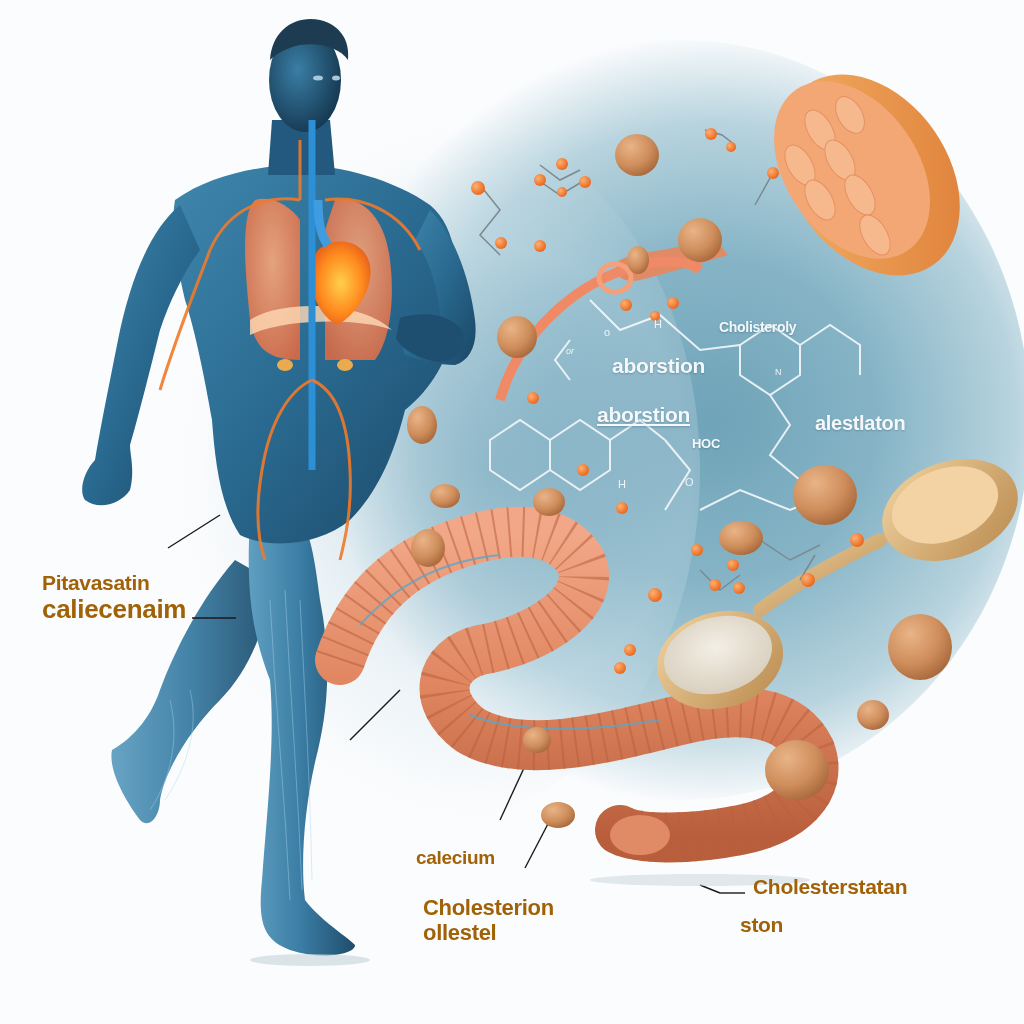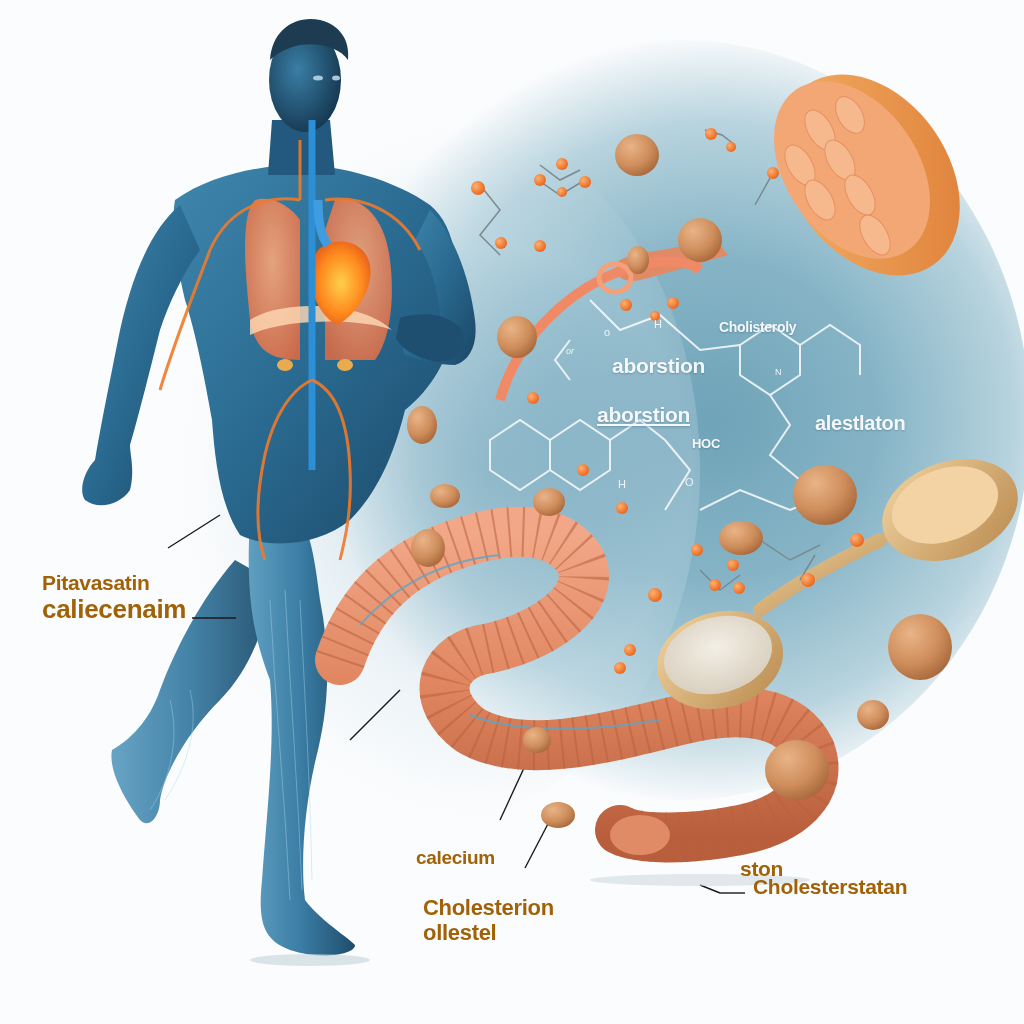--- a/index.html
+++ b/index.html
@@ -270,14 +270,14 @@
   <div class="label light" style="left:612px;top:355px;font-size:21px;">aborstion</div>
   <div class="label light" style="left:597px;top:404px;font-size:21px;text-decoration:underline;">aborstion</div>
   <div class="label light" style="left:815px;top:413px;font-size:20px;">alestlaton</div>
   <div class="label light" style="left:692px;top:437px;font-size:13px;">HOC</div>
 
   <div class="label" style="left:416px;top:848px;font-size:19px;">calecium</div>
   <div class="label" style="left:396px;top:897px;font-size:22px;margin-left:27px;">Cholesterion</div>
   <div class="label" style="left:423px;top:922px;font-size:22px;">ollestel</div>
 
   <div class="label" style="left:753px;top:876px;font-size:21px;">Cholesterstatan</div>
-  <div class="label" style="left:740px;top:858px;font-size:21px;">ston</div>
+  <div class="label" style="left:740px;top:914px;font-size:21px;">ston</div>
 </div>
 
 </body></html>

